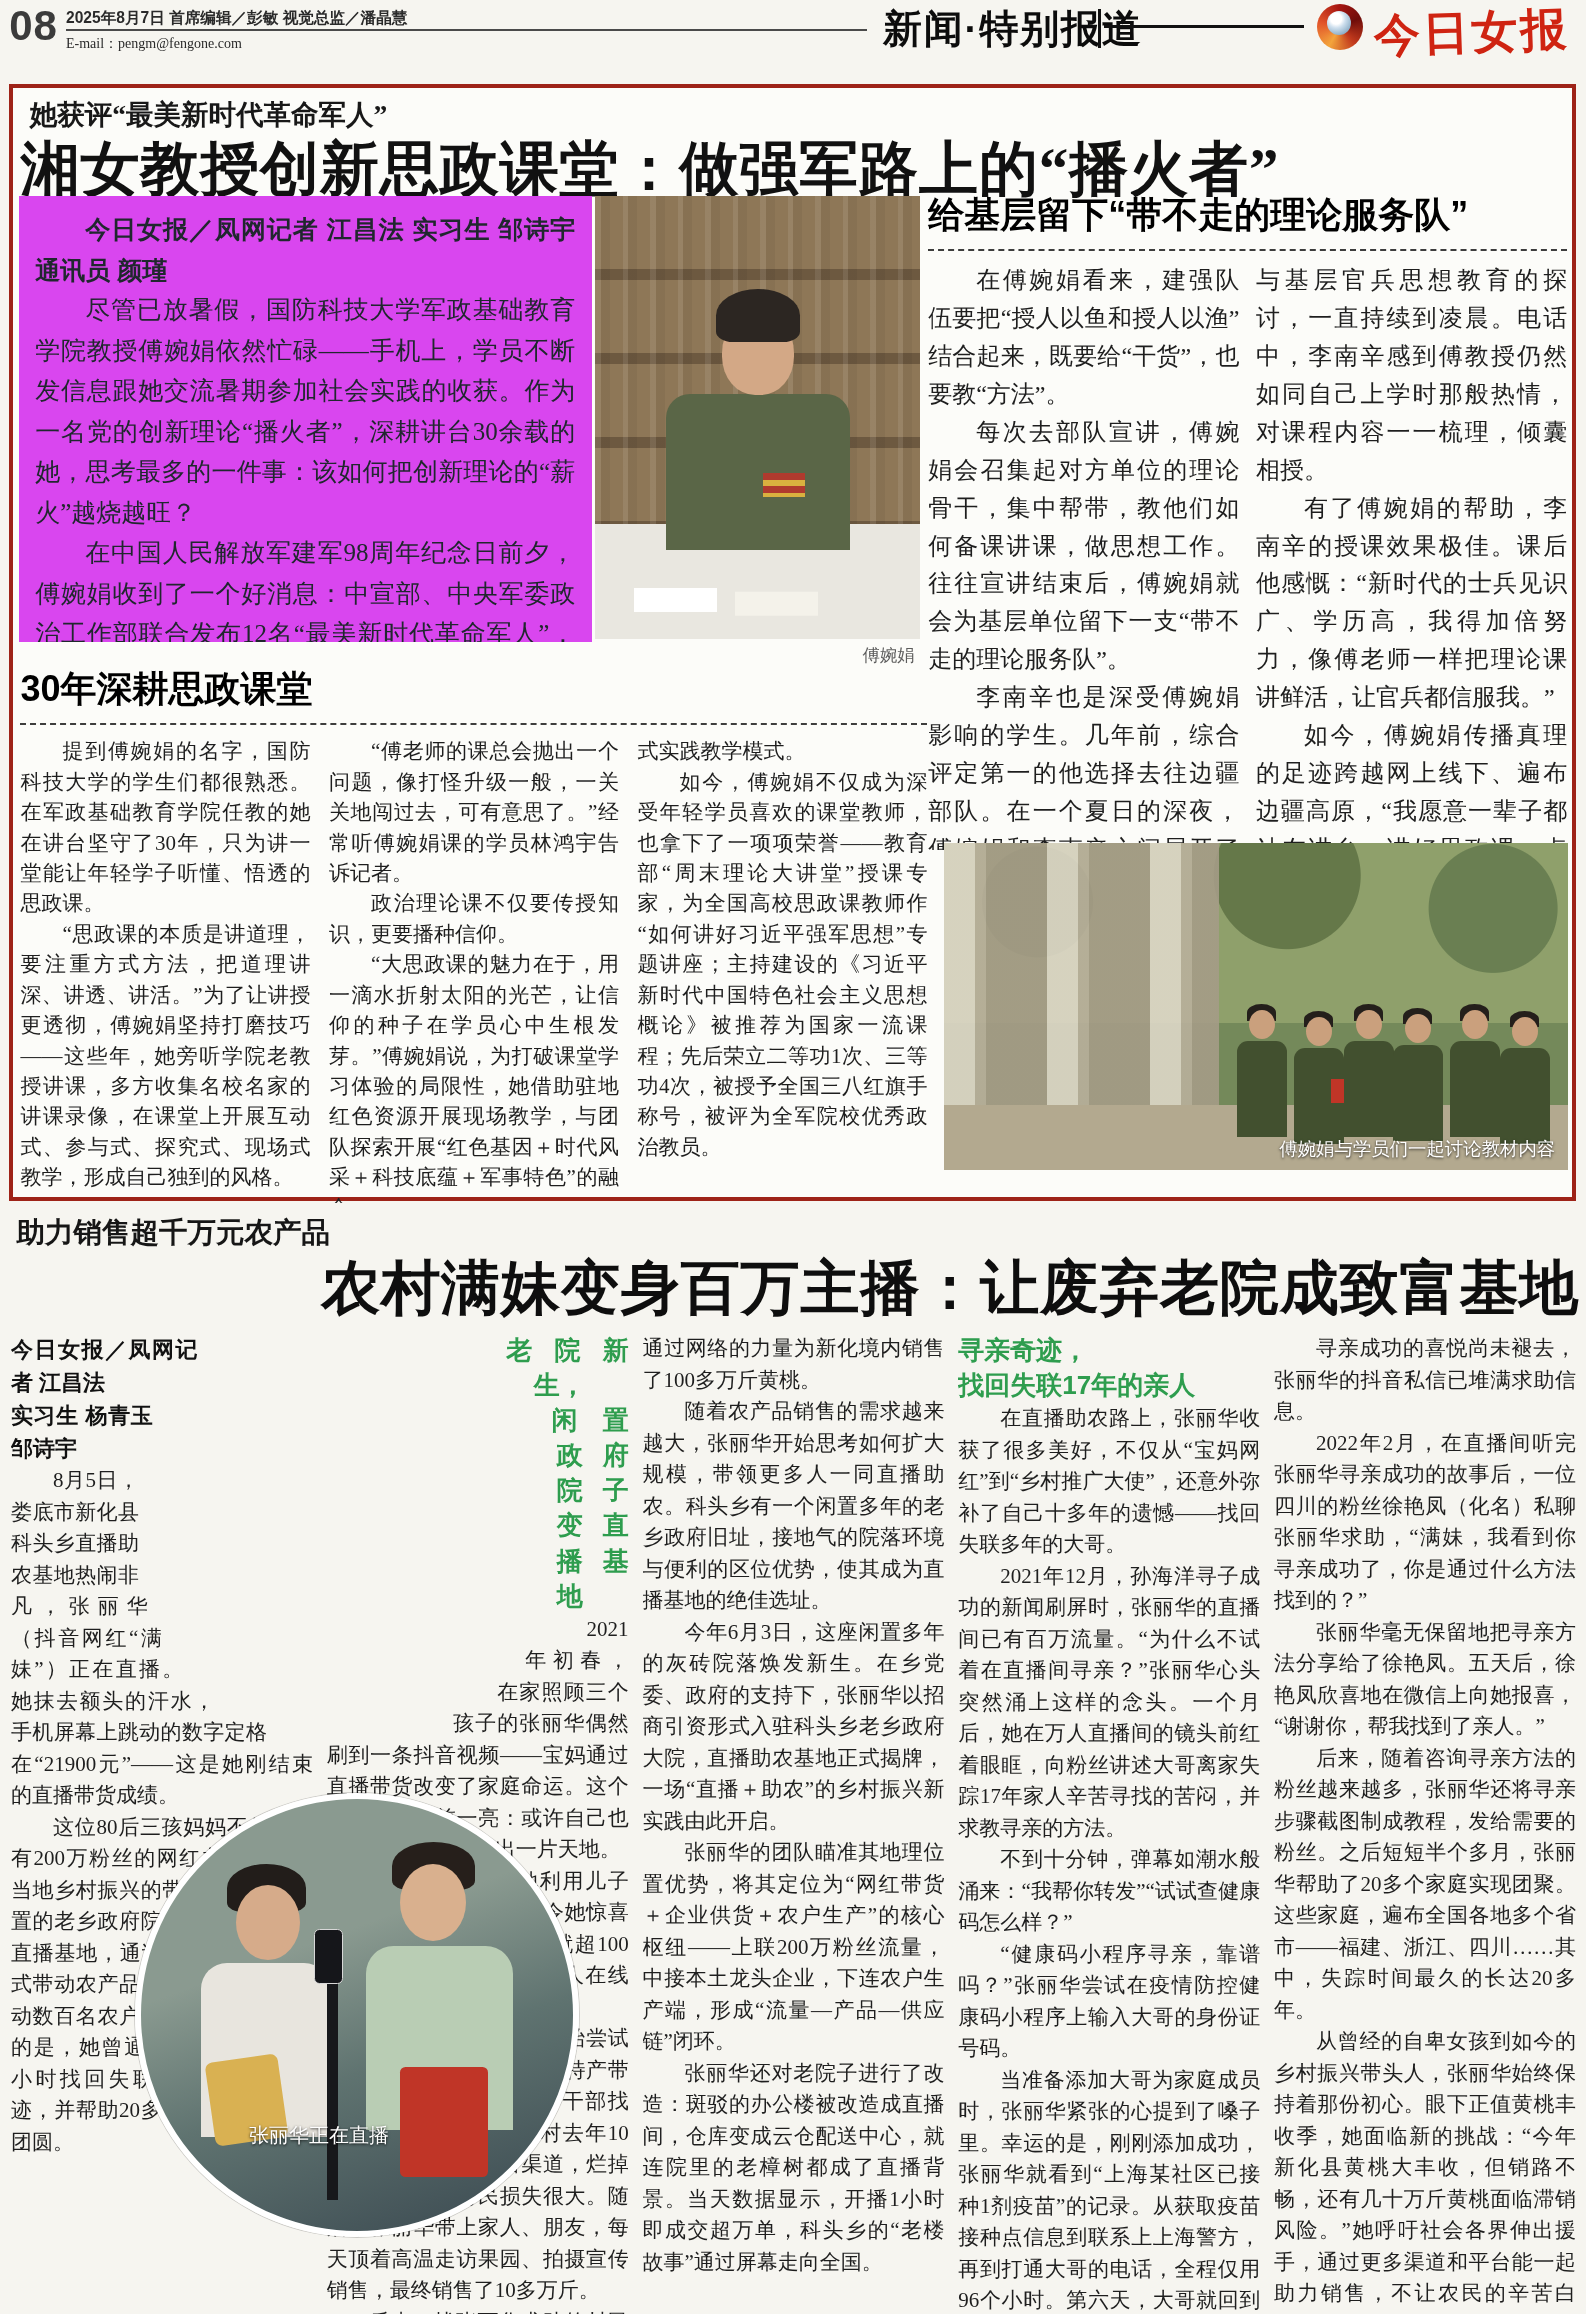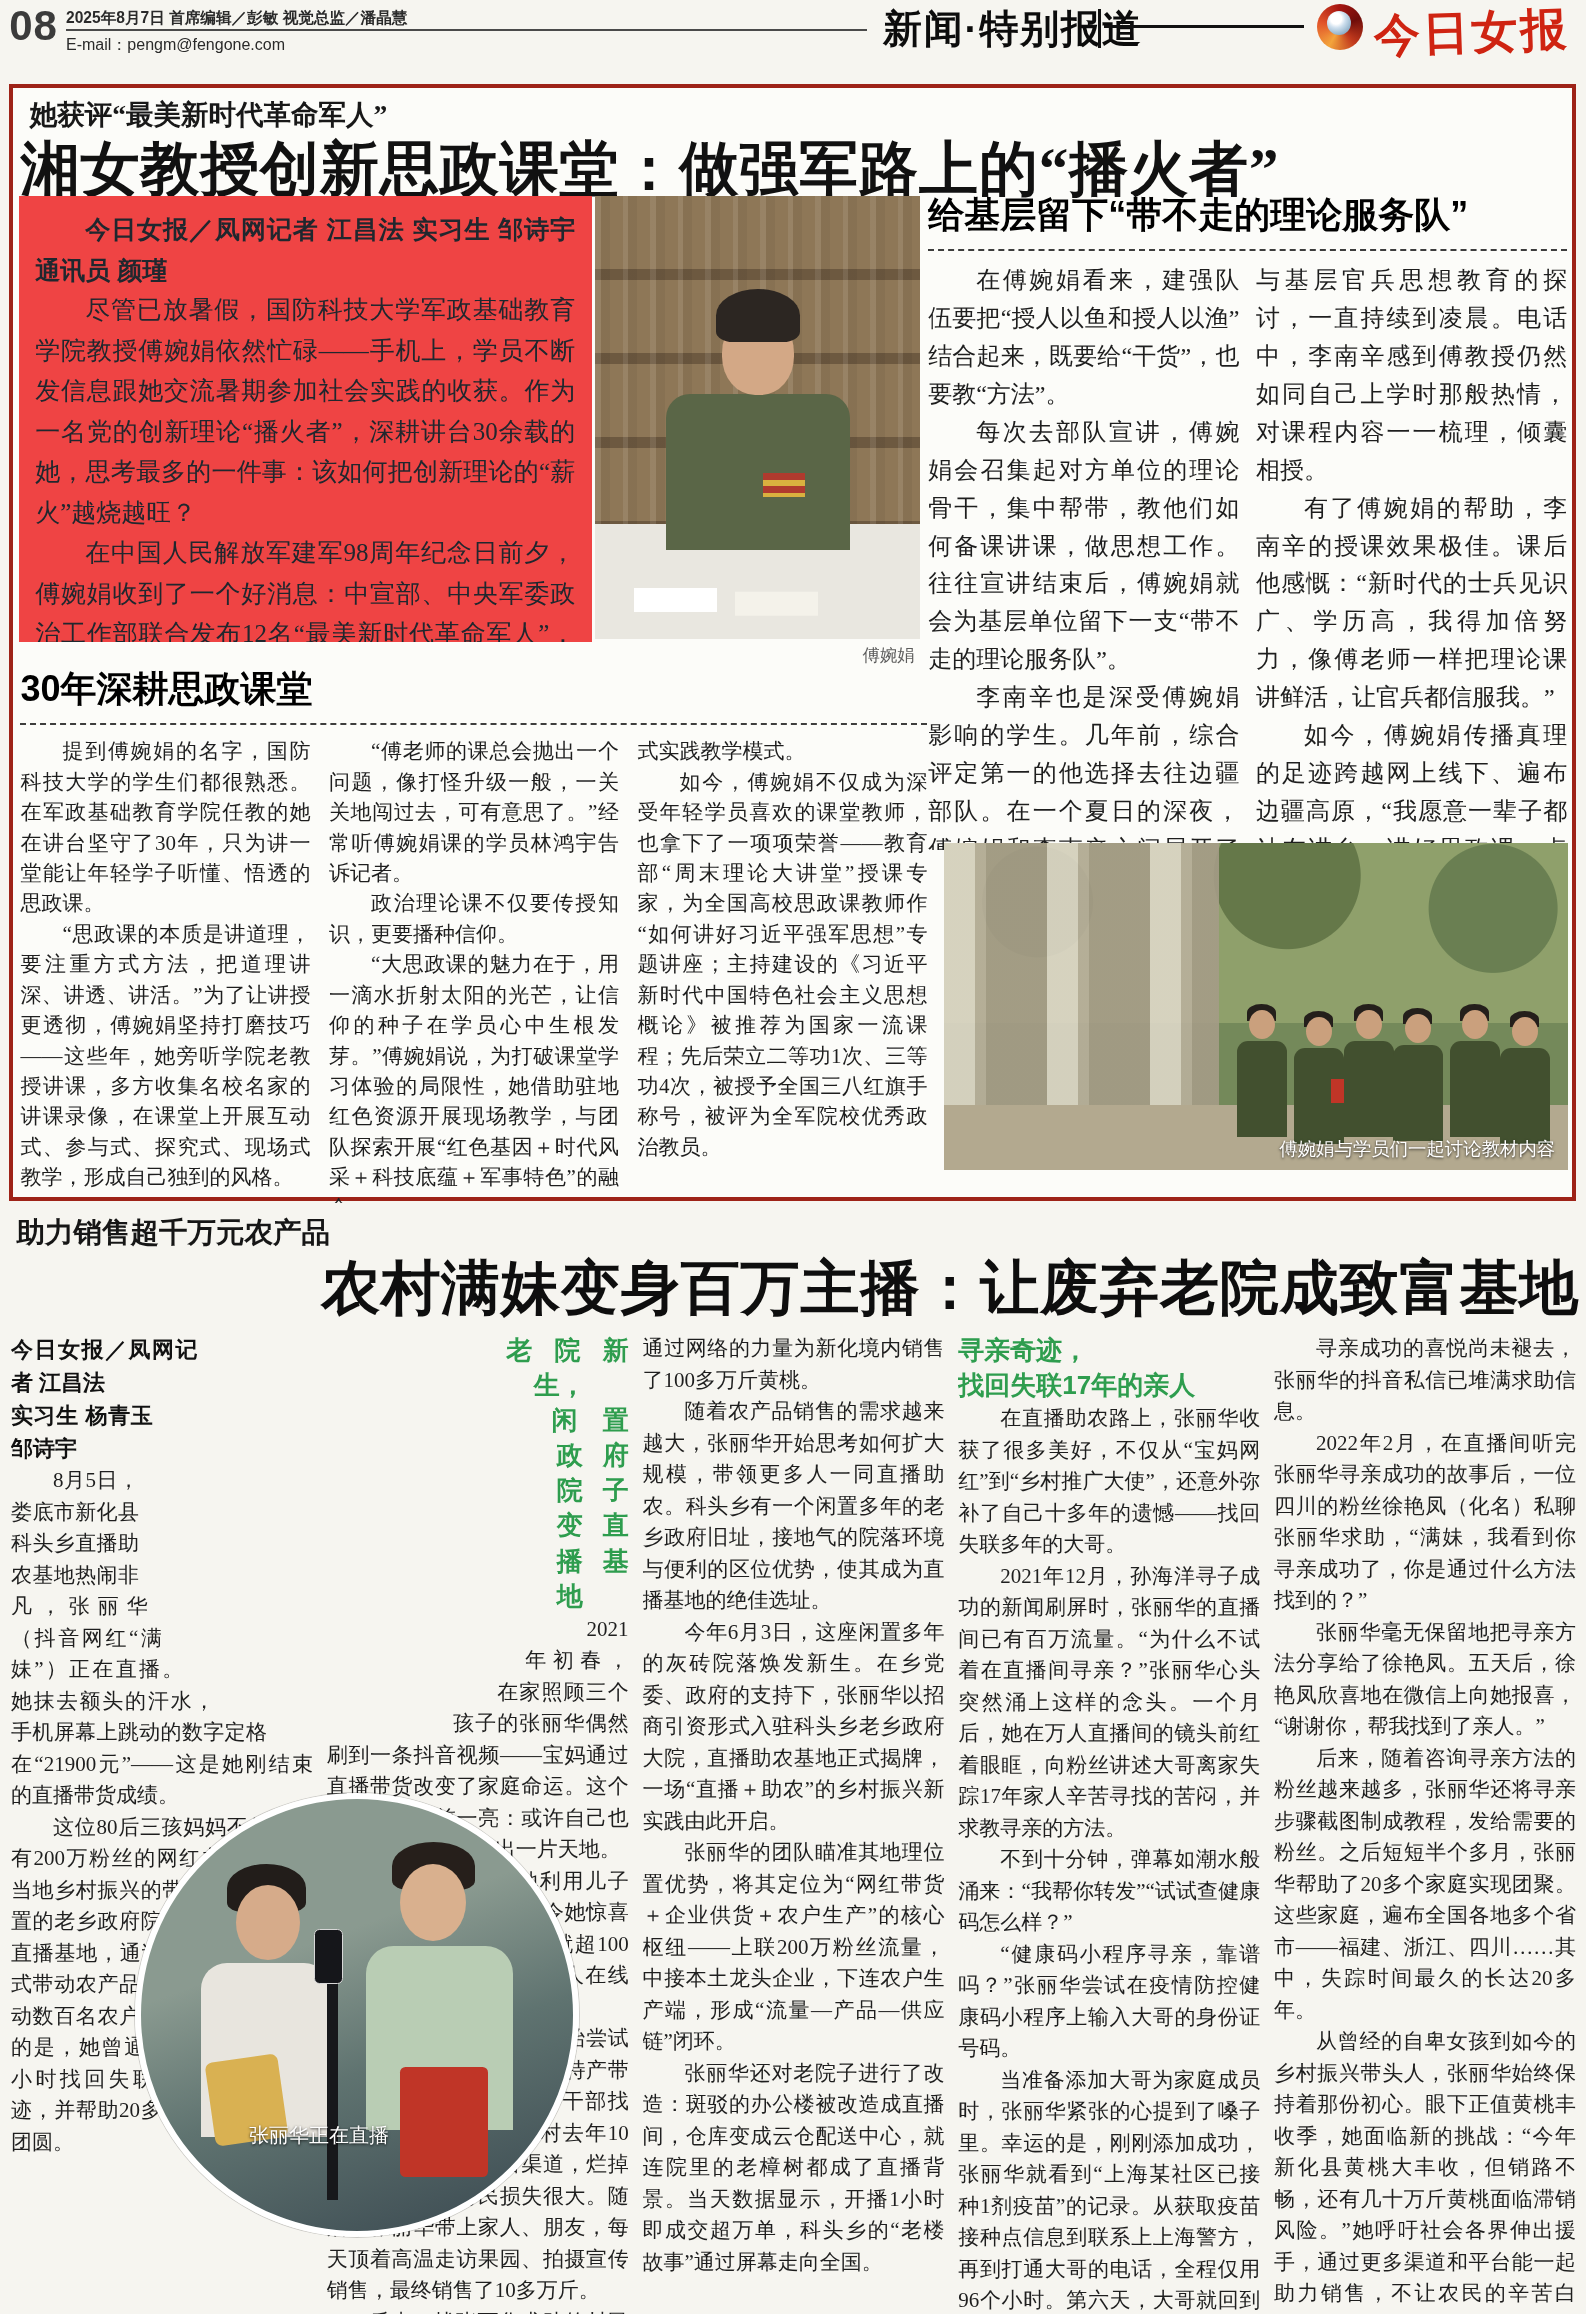--- a/index.html
+++ b/index.html
@@ -4,39 +4,39 @@
 <style>
   html,body{margin:0;padding:0;background:#e9e7e1;}
   .page{position:relative;width:1587px;height:2314px;background:#f6f5f0;overflow:hidden;
         font-family:"Liberation Serif","DejaVu Serif",serif;color:#1c1c1c;}
   .abs{position:absolute;}
   .sans{font-family:"Liberation Sans","DejaVu Sans",sans-serif;}
 
   
   .pagenum{left:9.2px;top:1.8px;font-size:42px;font-weight:700;color:#3b3b3b;letter-spacing:0.9px;text-align:right;}
   .dateline{left:66px;top:8.3px;font-size:15.6px;font-weight:700;color:#2a2a2a;}
-  .email{left:66px;top:35px;font-size:16px;color:#2a2a2a;}
+  .email{left:66px;top:35px;font-size:14px;color:#2a2a2a;font-family:Liberation Serif, serif;}
   .hline1{left:66px;top:29px;width:801px;height:1.8px;background:#4a4a4a;}
   .sect-title{left:883px;top:1.8px;font-size:39px;font-weight:900;color:#0c0c0c;letter-spacing:1.8px;}
   .vtick{left:1098px;top:9.2px;width:2.8px;height:39px;background:#111;}
   .hline2{left:1104px;top:25px;width:200px;height:2.8px;background:#111;}
   .emblem{left:1317px;top:3.7px;width:46px;height:46px;border-radius:50%;
     background:conic-gradient(from 210deg,#f3a43c,#e2552a,#a81712,#6f0d0a,#c23a1d,#f3a43c);}
   .emblem:after{content:"";position:absolute;left:10px;top:7.3px;width:24px;height:24px;border-radius:50%;
     background:radial-gradient(circle at 38% 32%,#ffffff 0 5.5px,#cfe0ee 9.2px,#8fb0c9 16.5px);}
   .masthead{left:1374px;top:1.8px;font-size:46px;font-weight:900;color:#cf2412;letter-spacing:2.8px;
     transform:rotate(-2deg);font-family:"Liberation Serif","DejaVu Serif",serif;}
 
   
   .a1box{left:9.2px;top:84px;width:1559px;height:1109px;border:4.6px solid #9e2318;background:#fcfcf9;}
   .a1kicker{left:16.5px;top:9.2px;font-size:27.5px;font-weight:600;color:#181818;}
   .a1head{left:7.3px;top:42px;width:1543px;font-size:59px;font-weight:700;color:#111;
     letter-spacing:0.9px;white-space:nowrap;}
 
-  .introbox{left:5.5px;top:108px;width:573px;height:446px;background:#ef4444;padding:13px 16.5px;
+  .introbox{left:5.5px;top:108px;width:573px;height:446px;background:#d946ef;padding:13px 16.5px;
     box-sizing:border-box;overflow:hidden;}
   .introby{font-size:21px;font-weight:700;margin:0 0 9.2px 0;font-family:"Liberation Sans",sans-serif;color:#111;}
   .intro p{margin:0;font-size:25px;line-height:1.62;text-align:justify;text-indent:2em;color:#20272e;}
 
   .photo1{left:582px;top:108px;width:325px;height:443px;background:#8d7a5e;overflow:hidden;}
   .p1shelf{position:absolute;inset:0 0 26% 0;
     background:repeating-linear-gradient(180deg,#8e7757 0 73px,#6d5940 73px 84px),
     #8e7757;}
   .p1books{position:absolute;inset:0 0 26% 0;opacity:.35;
     background:repeating-linear-gradient(90deg,rgba(255,255,255,.25) 0 5.5px,rgba(0,0,0,.15) 5.5px 14.7px,transparent 14.7px 27.5px);}

